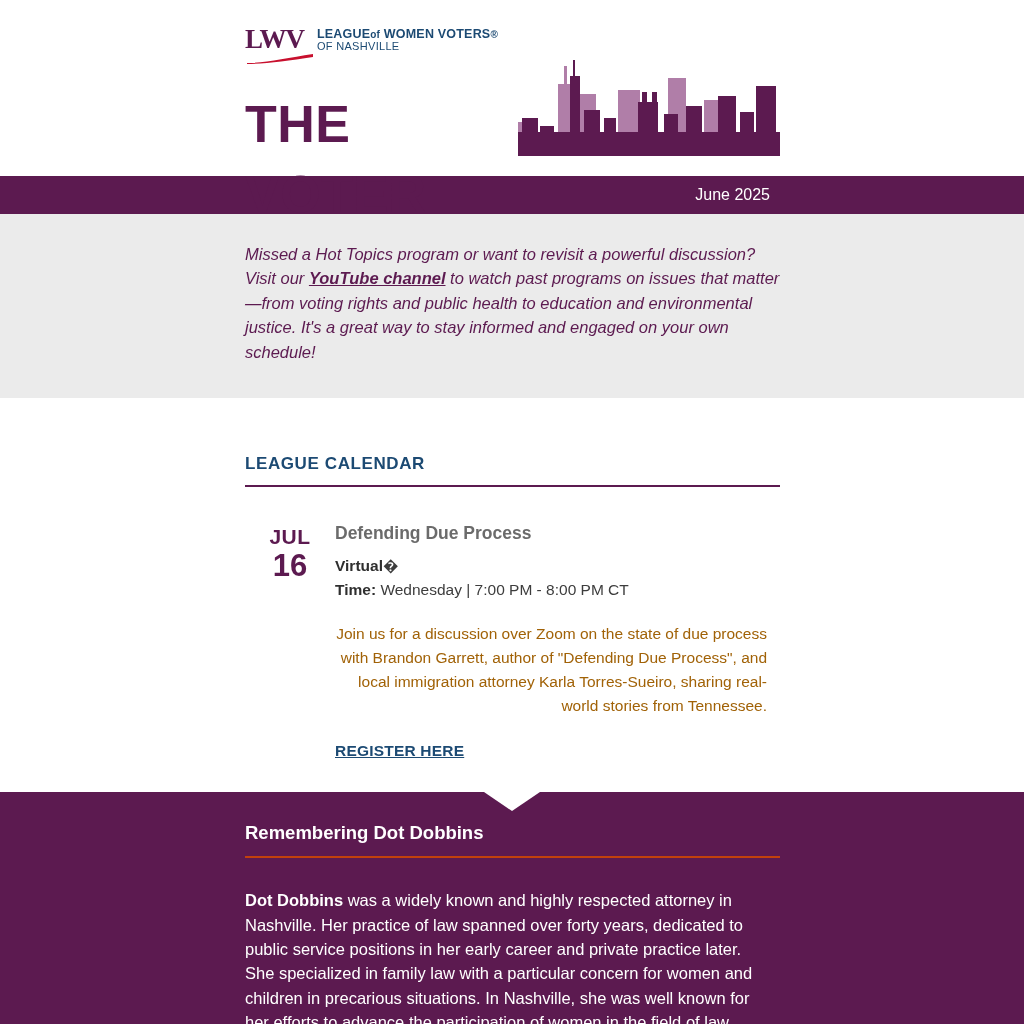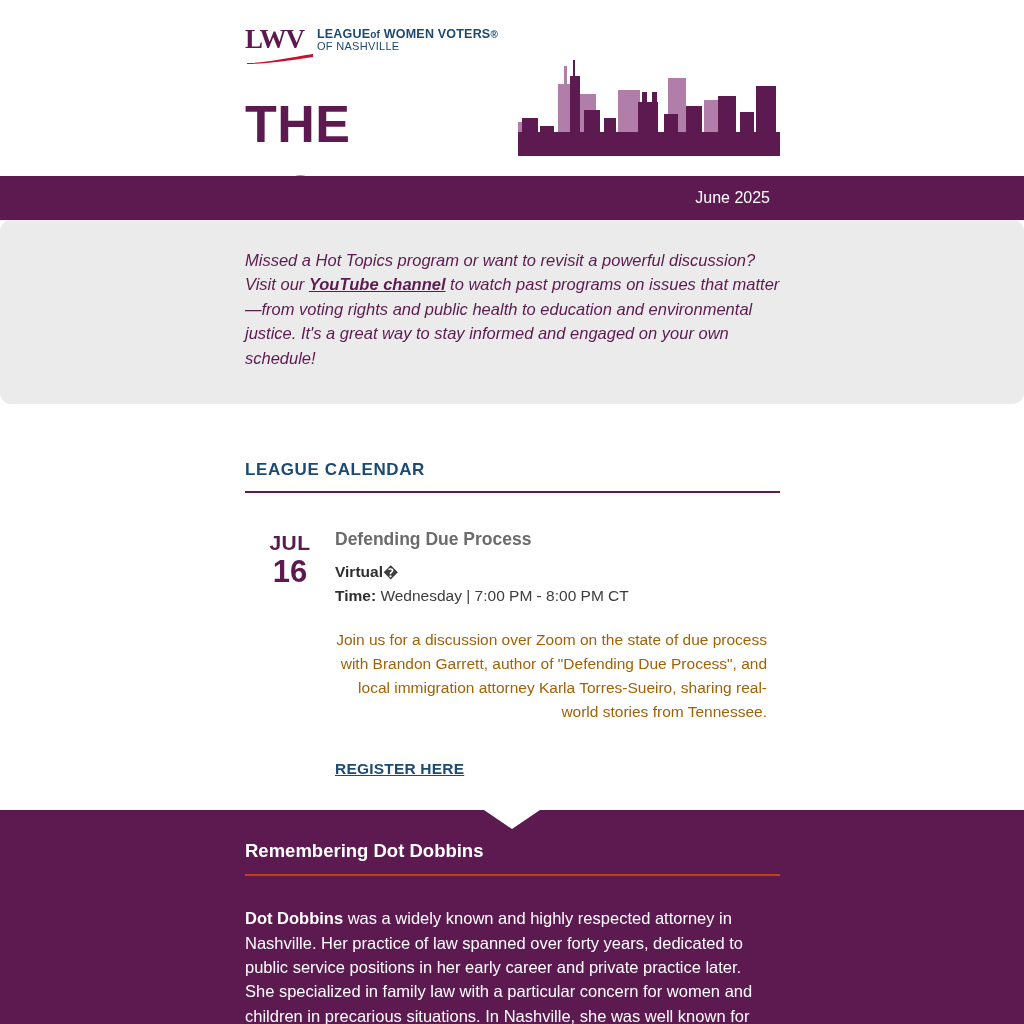--- a/index.html
+++ b/index.html
@@ -79,37 +79,36 @@
     font-size: 52px;
     letter-spacing: 0.5px;
     line-height: 1;
   }
   .title-the { top: 98px; }
   .title-voter { top: 168px; }
 
   
   .datebar {
     background: #5c1a50;
-    height: 44px;
+    height: 38px;
     display: flex;
     align-items: center;
     justify-content: flex-end;
     padding-right: 254px;
   }
   .datebar span {
     color: #ffffff;
     font-size: 16px;
   }
 
   
   .intro-band {
     background: #ebebeb;
     position: relative;
     padding: 28px 244px 34px 245px;
-    border-radius: 11px;
   }
   .intro-text {
     font-family: "Liberation Sans", sans-serif;
     font-style: italic;
     color: #5c1a50;
     font-size: 16.5px;
     line-height: 1.48;
     max-width: 535px;
   }
   .intro-text a {
@@ -188,21 +187,21 @@
   .event-desc {
     margin-top: 20px;
     font-size: 15.5px;
     color: #a16207;
     line-height: 1.55;
     max-width: 432px;
     text-align: right;
   }
   .register {
     display: inline-block;
-    margin-top: 36px;
+    margin-top: 24px;
     font-size: 15.5px;
     font-weight: bold;
     color: #1c4a73;
     text-decoration: underline;
     letter-spacing: 0.2px;
   }
   .notch-white {
     position: absolute;
     left: 50%;
     bottom: -19px;

